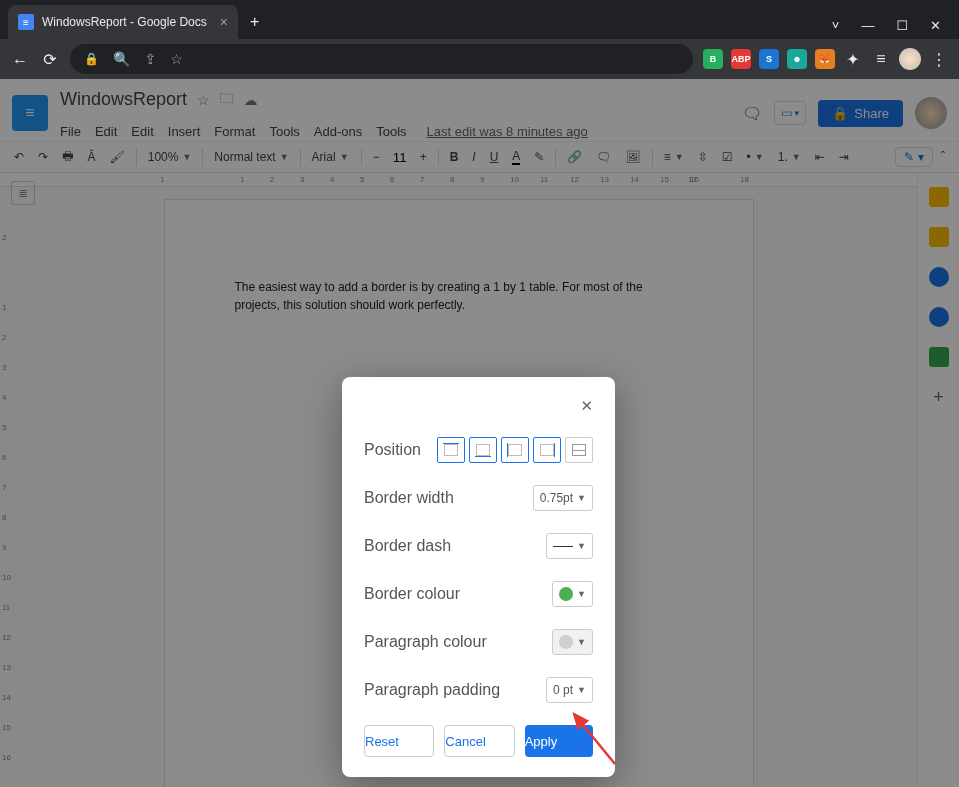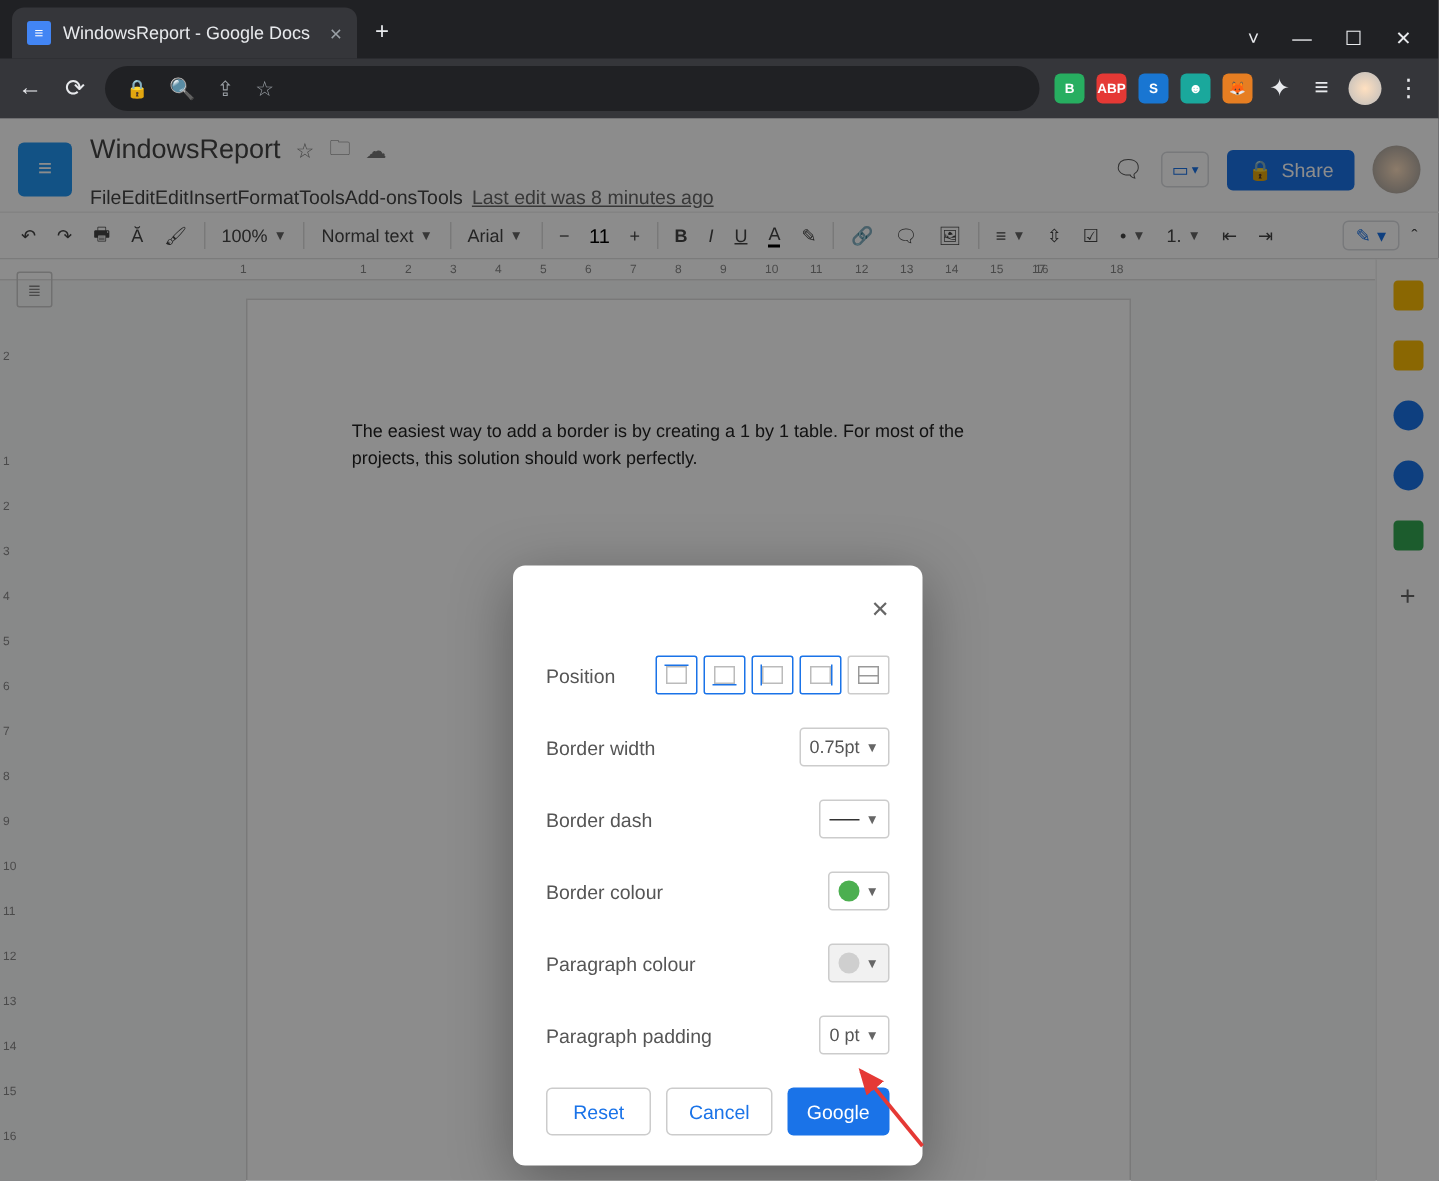--- a/index.html
+++ b/index.html
@@ -22,21 +22,21 @@
 .ext-row{display:flex;align-items:center;gap:8px}
 .ext{width:20px;height:20px;border-radius:4px;display:flex;align-items:center;justify-content:center;font-size:9px;font-weight:bold;color:#fff}
 .avatar{width:22px;height:22px;border-radius:50%;background:#ddd}
 
 .docs{position:absolute;top:79px;left:0;right:0;bottom:0;background:#fff}
 .docs-hdr{height:62px;display:flex;align-items:center;padding:6px 12px 0 12px}
 .docs-logo{width:36px;height:36px;background:#2196f3;border-radius:4px;margin-right:12px;display:flex;align-items:center;justify-content:center;color:#fff;font-size:16px}
 .doc-title-area{flex:1}
 .doc-title-row{display:flex;align-items:center;gap:10px;font-size:18px;color:#444}
 .doc-title-row .ico{color:#777;font-size:14px}
-.menu-row{display:flex;font-size:13px;color:#444;margin-top:12px;align-items:flex-start}
+.menu-row{display:flex;gap:14px;font-size:13px;color:#444;margin-top:12px;align-items:flex-start}
 .menu-row .lastedit{text-decoration:underline;color:#666;margin-left:6px}
 .hdr-right{display:flex;align-items:center;gap:12px}
 .present-btn{border:1px solid #dadce0;border-radius:4px;padding:4px 6px;display:flex;align-items:center;font-size:12px;color:#1a73e8}
 .share-btn{background:#1a73e8;color:#fff;border-radius:4px;padding:6px 14px;font-size:13px;display:flex;align-items:center;gap:6px}
 .user-av{width:32px;height:32px;border-radius:50%;background:#ccc}
 
 .toolbar{height:32px;border-top:1px solid #eee;border-bottom:1px solid #e0e0e0;display:flex;align-items:center;padding:0 8px;font-size:12px;color:#444;gap:2px}
 .tb{padding:3px 6px;display:flex;align-items:center;gap:2px}
 .tb.sep{border-left:1px solid #ddd;margin:0 3px;padding:0;height:18px}
 .tb .dd{font-size:9px;color:#666;margin-left:2px}
@@ -59,41 +59,41 @@
 
 .sidepanel{position:absolute;right:0;top:94px;bottom:0;width:42px;background:#fff;border-left:1px solid #eee;display:flex;flex-direction:column;align-items:center;gap:20px;padding-top:14px}
 .sp-ico{width:20px;height:20px;border-radius:3px}
 
 .dim{position:absolute;top:79px;left:0;right:0;bottom:0;background:rgba(0,0,0,0.45)}
 
 .dialog{position:absolute;left:342px;top:377px;width:273px;background:#fff;border-radius:8px;box-shadow:0 10px 40px rgba(0,0,0,0.35);padding:20px 22px;font-size:13px;color:#555}
 .dlg-title{font-size:17px;color:#333;margin-bottom:22px;display:flex;align-items:center;font-weight:400}
 .dlg-close{margin-left:auto;color:#666;font-size:15px}
 .dlg-row{display:flex;align-items:center;margin-bottom:22px}
-.dlg-row .lbl{font-size:13px}
+.dlg-row .lbl{font-size:16px}
 .dlg-row .ctrl{margin-left:auto;display:flex;gap:4px;align-items:center}
 .pos-btn{width:28px;height:26px;border:1px solid #ccc;border-radius:2px;display:flex;align-items:center;justify-content:center}
 .pos-btn.sel{border-color:#1a73e8}
 .pos-inner{width:14px;height:12px;position:relative}
 .pos-inner::before{content:"";position:absolute;inset:0;border:1px solid #bbb}
 .pos-inner.top::after{content:"";position:absolute;left:-1px;right:-1px;top:-1px;height:1px;background:#1a73e8}
 .pos-inner.bot::after{content:"";position:absolute;left:-1px;right:-1px;bottom:-1px;height:1px;background:#1a73e8}
 .pos-inner.lft::after{content:"";position:absolute;top:-1px;bottom:-1px;left:-1px;width:1px;background:#1a73e8}
 .pos-inner.rgt::after{content:"";position:absolute;top:-1px;bottom:-1px;right:-1px;width:1px;background:#1a73e8}
 .pos-inner.btwn::before{border-color:#999}
 .pos-inner.btwn::after{content:"";position:absolute;left:0;right:0;top:50%;height:1px;background:#999}
 .sel-box{border:1px solid #ccc;border-radius:3px;height:26px;min-width:56px;display:flex;align-items:center;justify-content:center;padding:0 6px;font-size:12px;gap:4px}
 .sel-box .dd{font-size:9px;color:#666}
 .swatch{width:14px;height:14px;border-radius:50%}
 .swatch.green{background:#4caf50}
 .swatch.grey{background:#cfcfcf}
 .bg-sel{background:#f1f1f1}
 .dash-line{width:20px;height:1px;background:#333}
 .dlg-btns{display:flex;gap:10px;margin-top:8px}
-.btn{flex:1;height:32px;border-radius:4px;display:flex;align-items:center;justify-content:center;font-size:13px}
+.btn{flex:1;height:32px;border-radius:4px;display:flex;align-items:center;font-size:13px}
 .btn.outline{border:1px solid #ccc;color:#1a73e8;background:#fff}
 .btn.primary{background:#1a73e8;color:#fff}
 
 .arrow{position:absolute;left:560px;top:704px;pointer-events:none}
 </style>
 </head>
 <body>
 
 <div class="browser-top">
   <div class="tab">
@@ -361,21 +361,21 @@
   </div>
 
   <div class="dlg-btns">
     <div class="btn outline">
         <span>Reset</span>
       </div>
     <div class="btn outline">
         <span>Cancel</span>
       </div>
     <div class="btn primary">
-        <span>Google</span>
+        <span>Apply</span>
       </div>
   </div>
 </div>
 
 <svg class="arrow" width="70" height="70">
   <defs>
       <marker id="ah" markerWidth="8" markerHeight="8" refX="6" refY="3" orient="auto">
         <path d="M0,0 L7,3 L0,6 Z" fill="#e53935"></path>
       </marker>
     </defs>

